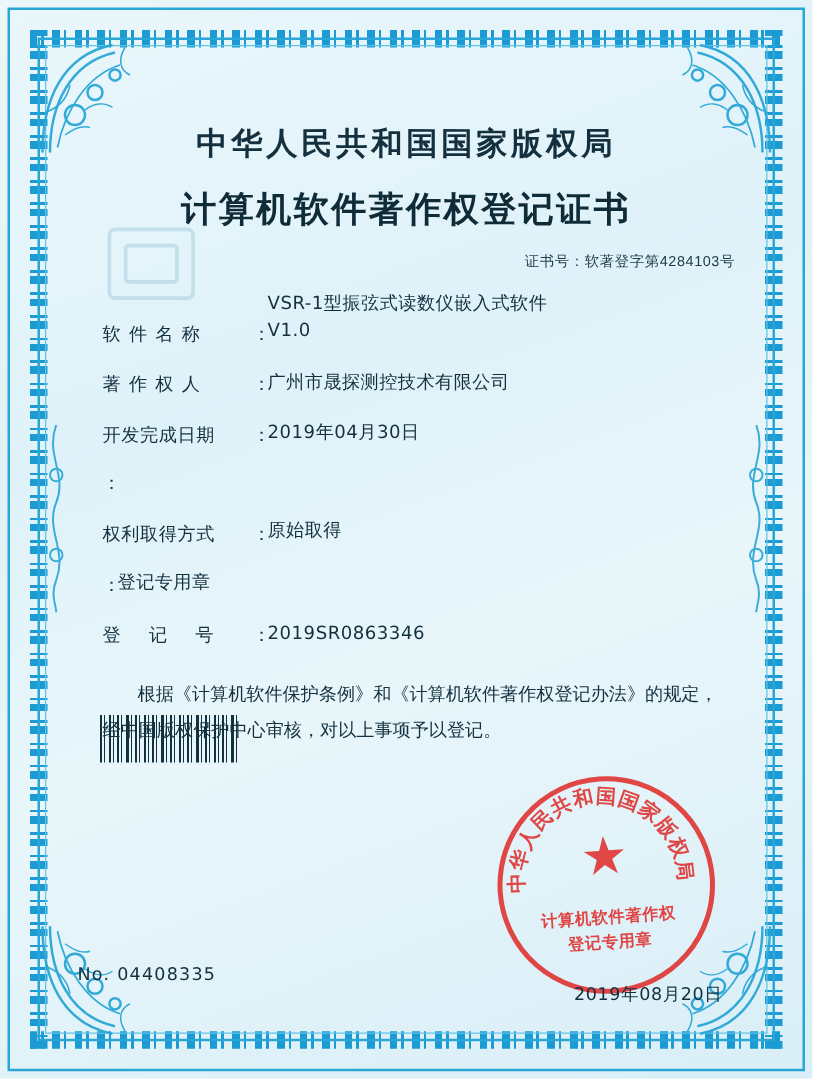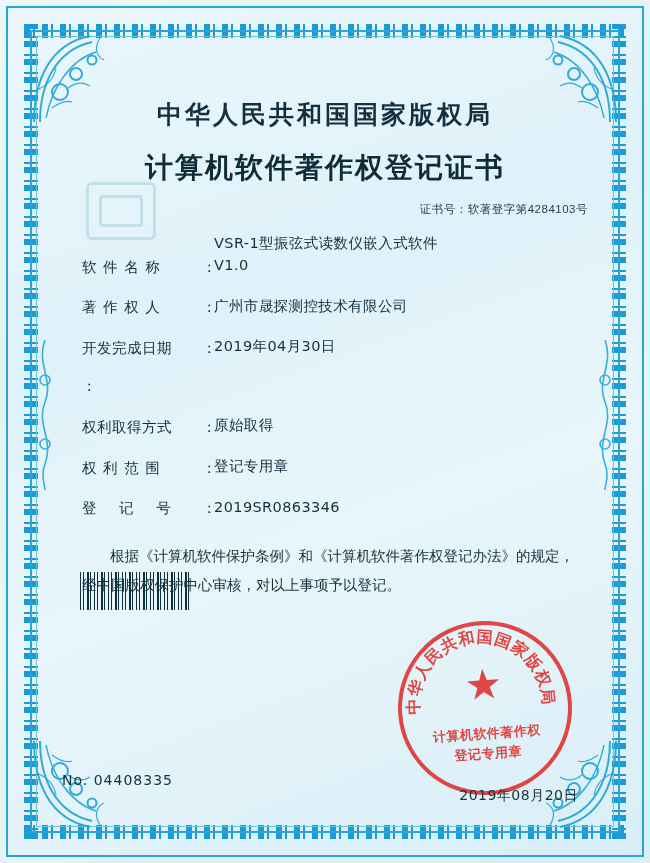--- a/index.html
+++ b/index.html
@@ -351,21 +351,20 @@
         <div class="colon">：</div>
       </div>
 
       <div class="field">
         <div class="lbl">权利取得方式</div>
         <div class="colon">：</div>
         <div class="val">原始取得</div>
       </div>
 
       <div class="field">
-        <div class="lbl sp3">权 利 范 围</div>
         <div class="colon">：</div>
         <div class="val">登记专用章</div>
       </div>
 
       <div class="field">
         <div class="lbl sp-reg">登 记 号</div>
         <div class="colon">：</div>
         <div class="val">2019SR0863346</div>
       </div>
 

